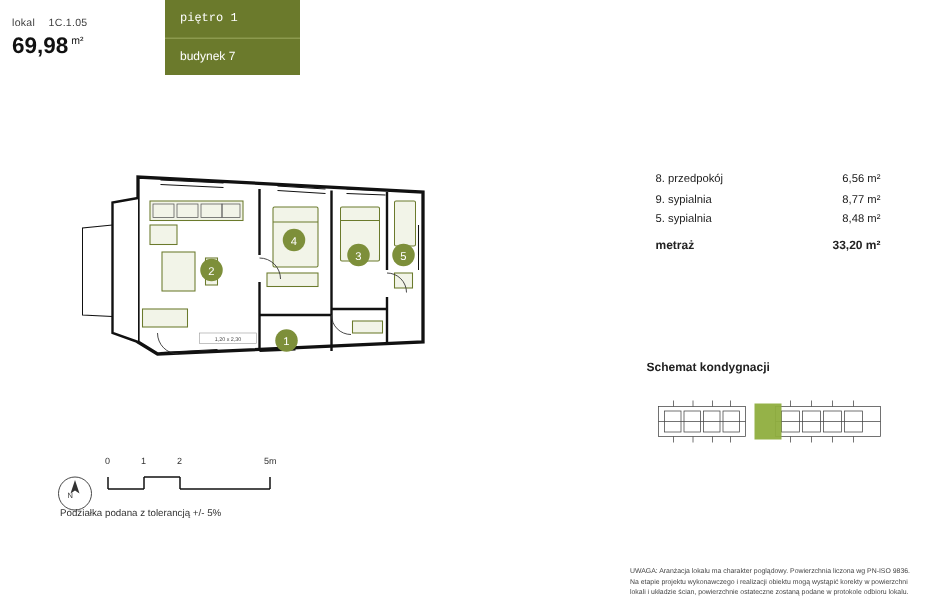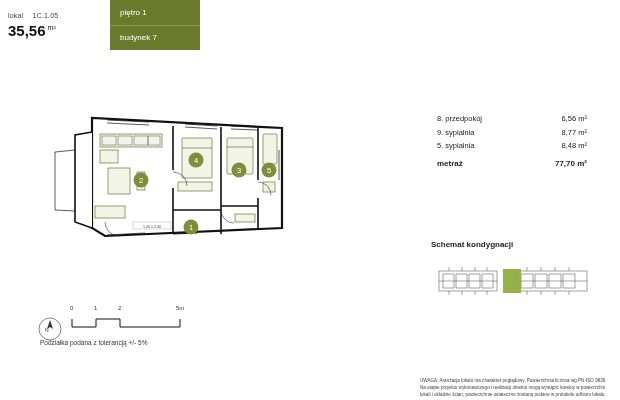--- a/index.html
+++ b/index.html
@@ -23,21 +23,21 @@
   }
   .hdr-lokal{font-size:7px;color:#3d3d3d;letter-spacing:.2px;}
   .hdr-lokal .code{margin-left:9px;}
   .hdr-area{font-size:15px;font-weight:bold;color:#111;margin-top:3px;}
   .hdr-area .unit{font-size:7px;font-weight:normal;vertical-align:super;margin-left:2px;}
   .hdr-right{width:90px;height:50px;background:#6b7a2c;display:flex;flex-direction:column;}
   .hdr-cell{
     flex:1;display:flex;align-items:center;
     padding-left:10px;color:#ffffff;font-size:8px;
   }
-  .hdr-cell.top{border-bottom:1px solid #8c9a4e;}
+  .hdr-cell.top{border-bottom:1px solid #8c9a4e;font-family:Liberation Mono, monospace;}
 
   
   .watermark{
     position:absolute;left:215px;top:168px;
     font-size:38px;font-weight:bold;color:#eeeeee;
     letter-spacing:1px;user-select:none;
   }
 
   
   .plan{position:absolute;left:45px;top:110px;width:310px;height:140px;}
@@ -70,21 +70,21 @@
 <body>
 
 <div class="root">
 
   <div class="hdr">
     <div class="hdr-left">
       <div class="hdr-lokal">
         <span>lokal</span><span class="code">1C.1.05</span>
       </div>
       <div class="hdr-area">
-        <span>35,56</span><span class="unit">m²</span>
+        <span>69,98</span><span class="unit">m²</span>
       </div>
     </div>
     <div class="hdr-right">
       <div class="hdr-cell top">piętro 1</div>
       <div class="hdr-cell">budynek 7</div>
     </div>
   </div>
 
   <div class="watermark">ms</div>
 
@@ -210,21 +210,21 @@
     <div class="row">
       <span class="lbl">9. sypialnia</span>
       <span class="val">8,77 m²</span>
     </div>
     <div class="row">
       <span class="lbl">5. sypialnia</span>
       <span class="val">8,48 m²</span>
     </div>
     <div class="total">
       <span>metraż</span>
-      <span>77,70 m²</span>
+      <span>33,20 m²</span>
     </div>
   </div>
 
   <div class="schemat-title">Schemat kondygnacji</div>
   <div class="schemat">
     <svg width="155" height="36" viewBox="0 0 155 36" xmlns="http://www.w3.org/2000/svg">
       <g stroke="#444" stroke-width="0.5" fill="#ffffff">
         <rect x="2" y="8" width="58" height="20"></rect>
         <rect x="6" y="11" width="11" height="14"></rect>
         <rect x="19" y="11" width="11" height="14"></rect>

